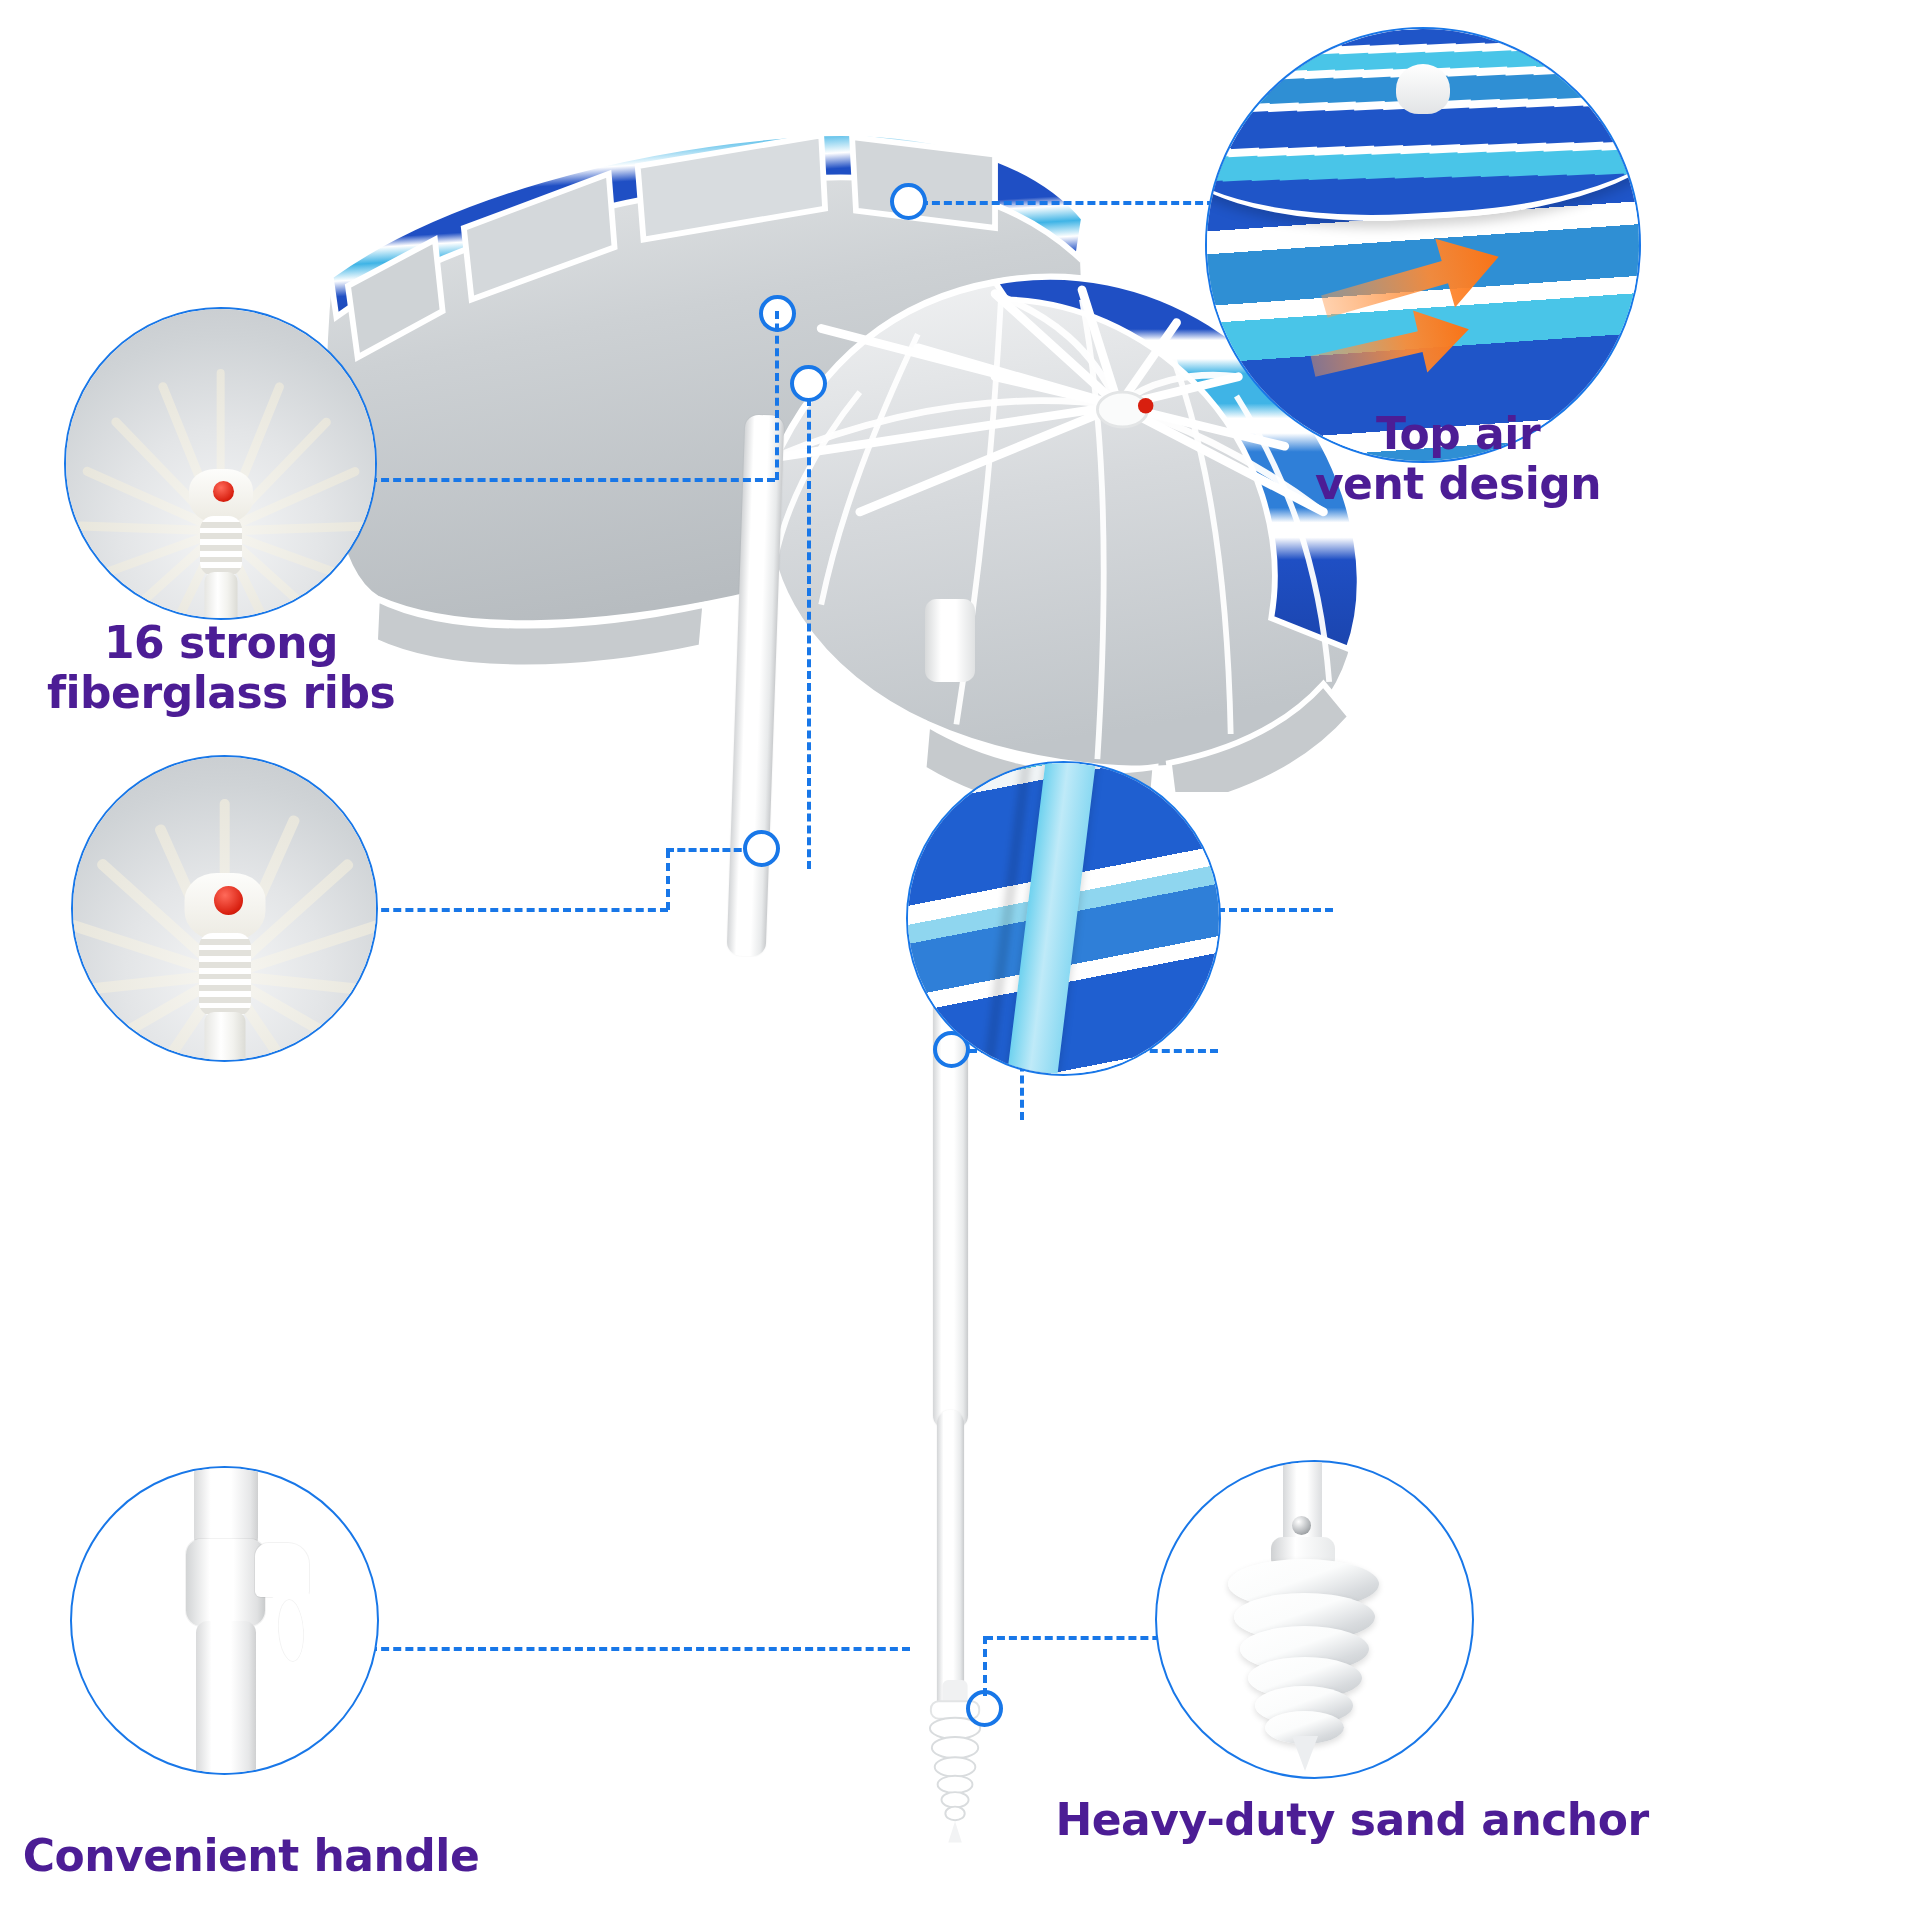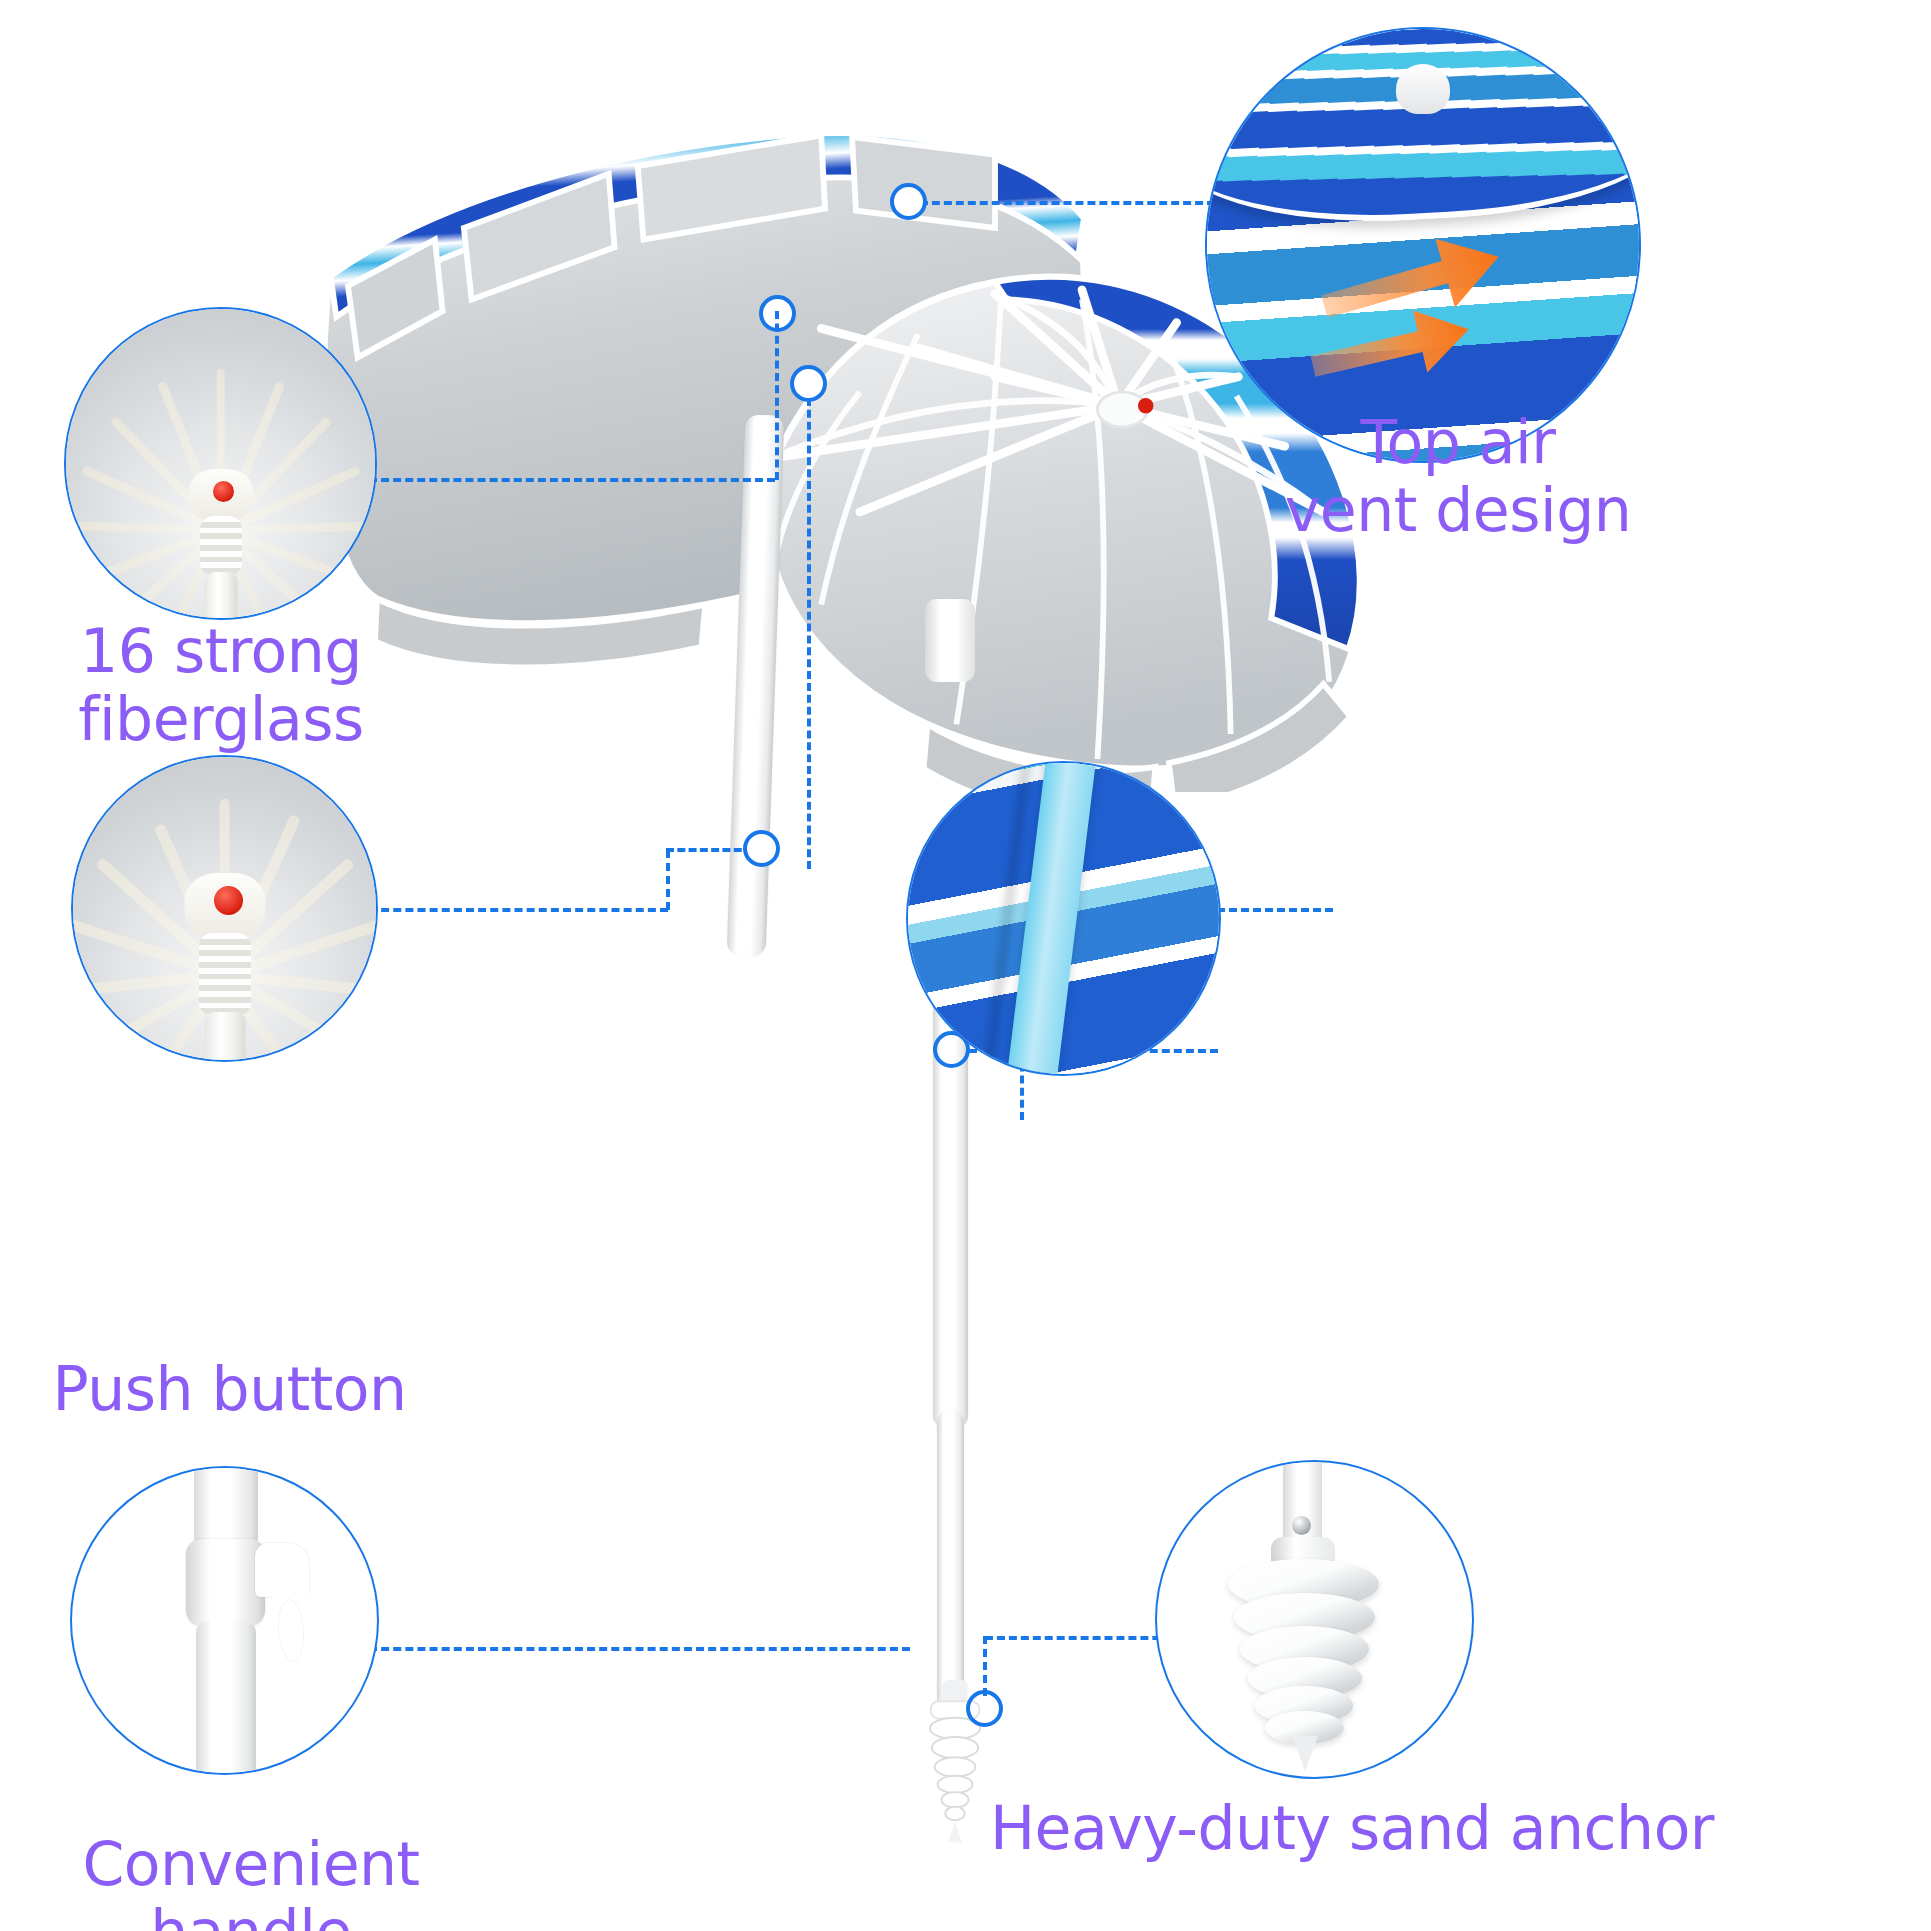--- a/index.html
+++ b/index.html
@@ -4,26 +4,26 @@
 <style>
   * { margin:0; padding:0; box-sizing:border-box; }
   html,body { width:1931px; height:1931px; background:#fff; overflow:hidden; }
   body { font-family:"DejaVu Sans", sans-serif; }
 
   #stage { position:relative; width:1931px; height:1931px; background:#ffffff; }
 
   .label {
     position:absolute;
     font-family:"DejaVu Sans", sans-serif;
-    color:#8b5cf6;
-    font-size:60px;
+    color:#4c1d95;
+    font-size:44px;
     line-height:1.13;
     letter-spacing:-0.5px;
     white-space:pre-line;
-    font-weight:400;
+    font-weight:700;
   }
   .label.ctr { text-align:center; }
 
   .callout { position:absolute; border-radius:50%; overflow:hidden;
              border:2.9px solid #1877e8; background:#ffffff; }
 
   .marker {
     position:absolute; width:37px; height:37px; border-radius:50%;
     border:4.8px solid #1877e8; background:#ffffff;
   }
@@ -372,21 +372,20 @@
         <div class="rib" style="height:135px; width:10.6px; transform:translateX(-50%) rotate(146deg);"></div>
         <div class="rib" style="height:135px; width:10.6px; transform:translateX(-50%) rotate(-146deg);"></div>
         <div class="rib" style="height:120px; width:10.6px; transform:translateX(-50%) rotate(170deg);"></div>
       </div>
       <div class="hub" style="top:116px; width:81px; height:68px;"></div>
       <div class="redbtn" style="left:141px; top:129px; width:29px; height:29px;"></div>
       <div class="ridged" style="top:176px; width:52px; height:83px;"></div>
       <div class="shaft" style="top:255px; width:41px; height:58px;"></div>
     </div>
   </div>
-  <div class="label ctr" style="left:46px; top:1356px; width:367px;">Push button</div>
 
   <div class="callout" style="left:906px; top:761px; width:315px; height:315px;">
     <div class="cv">
       <div class="stripes"></div>
       <div class="strap" style="left:118px; top:-15.4px; width:50px; height:348px; transform:rotate(7deg);"></div>
       <div style="position:absolute; left:93px; top:-19.3px; width:9.7px; height:367px;
                   background:rgba(0,0,0,.14); transform:rotate(7deg); filter:blur(3.9px);"></div>
     </div>
   </div>
 

